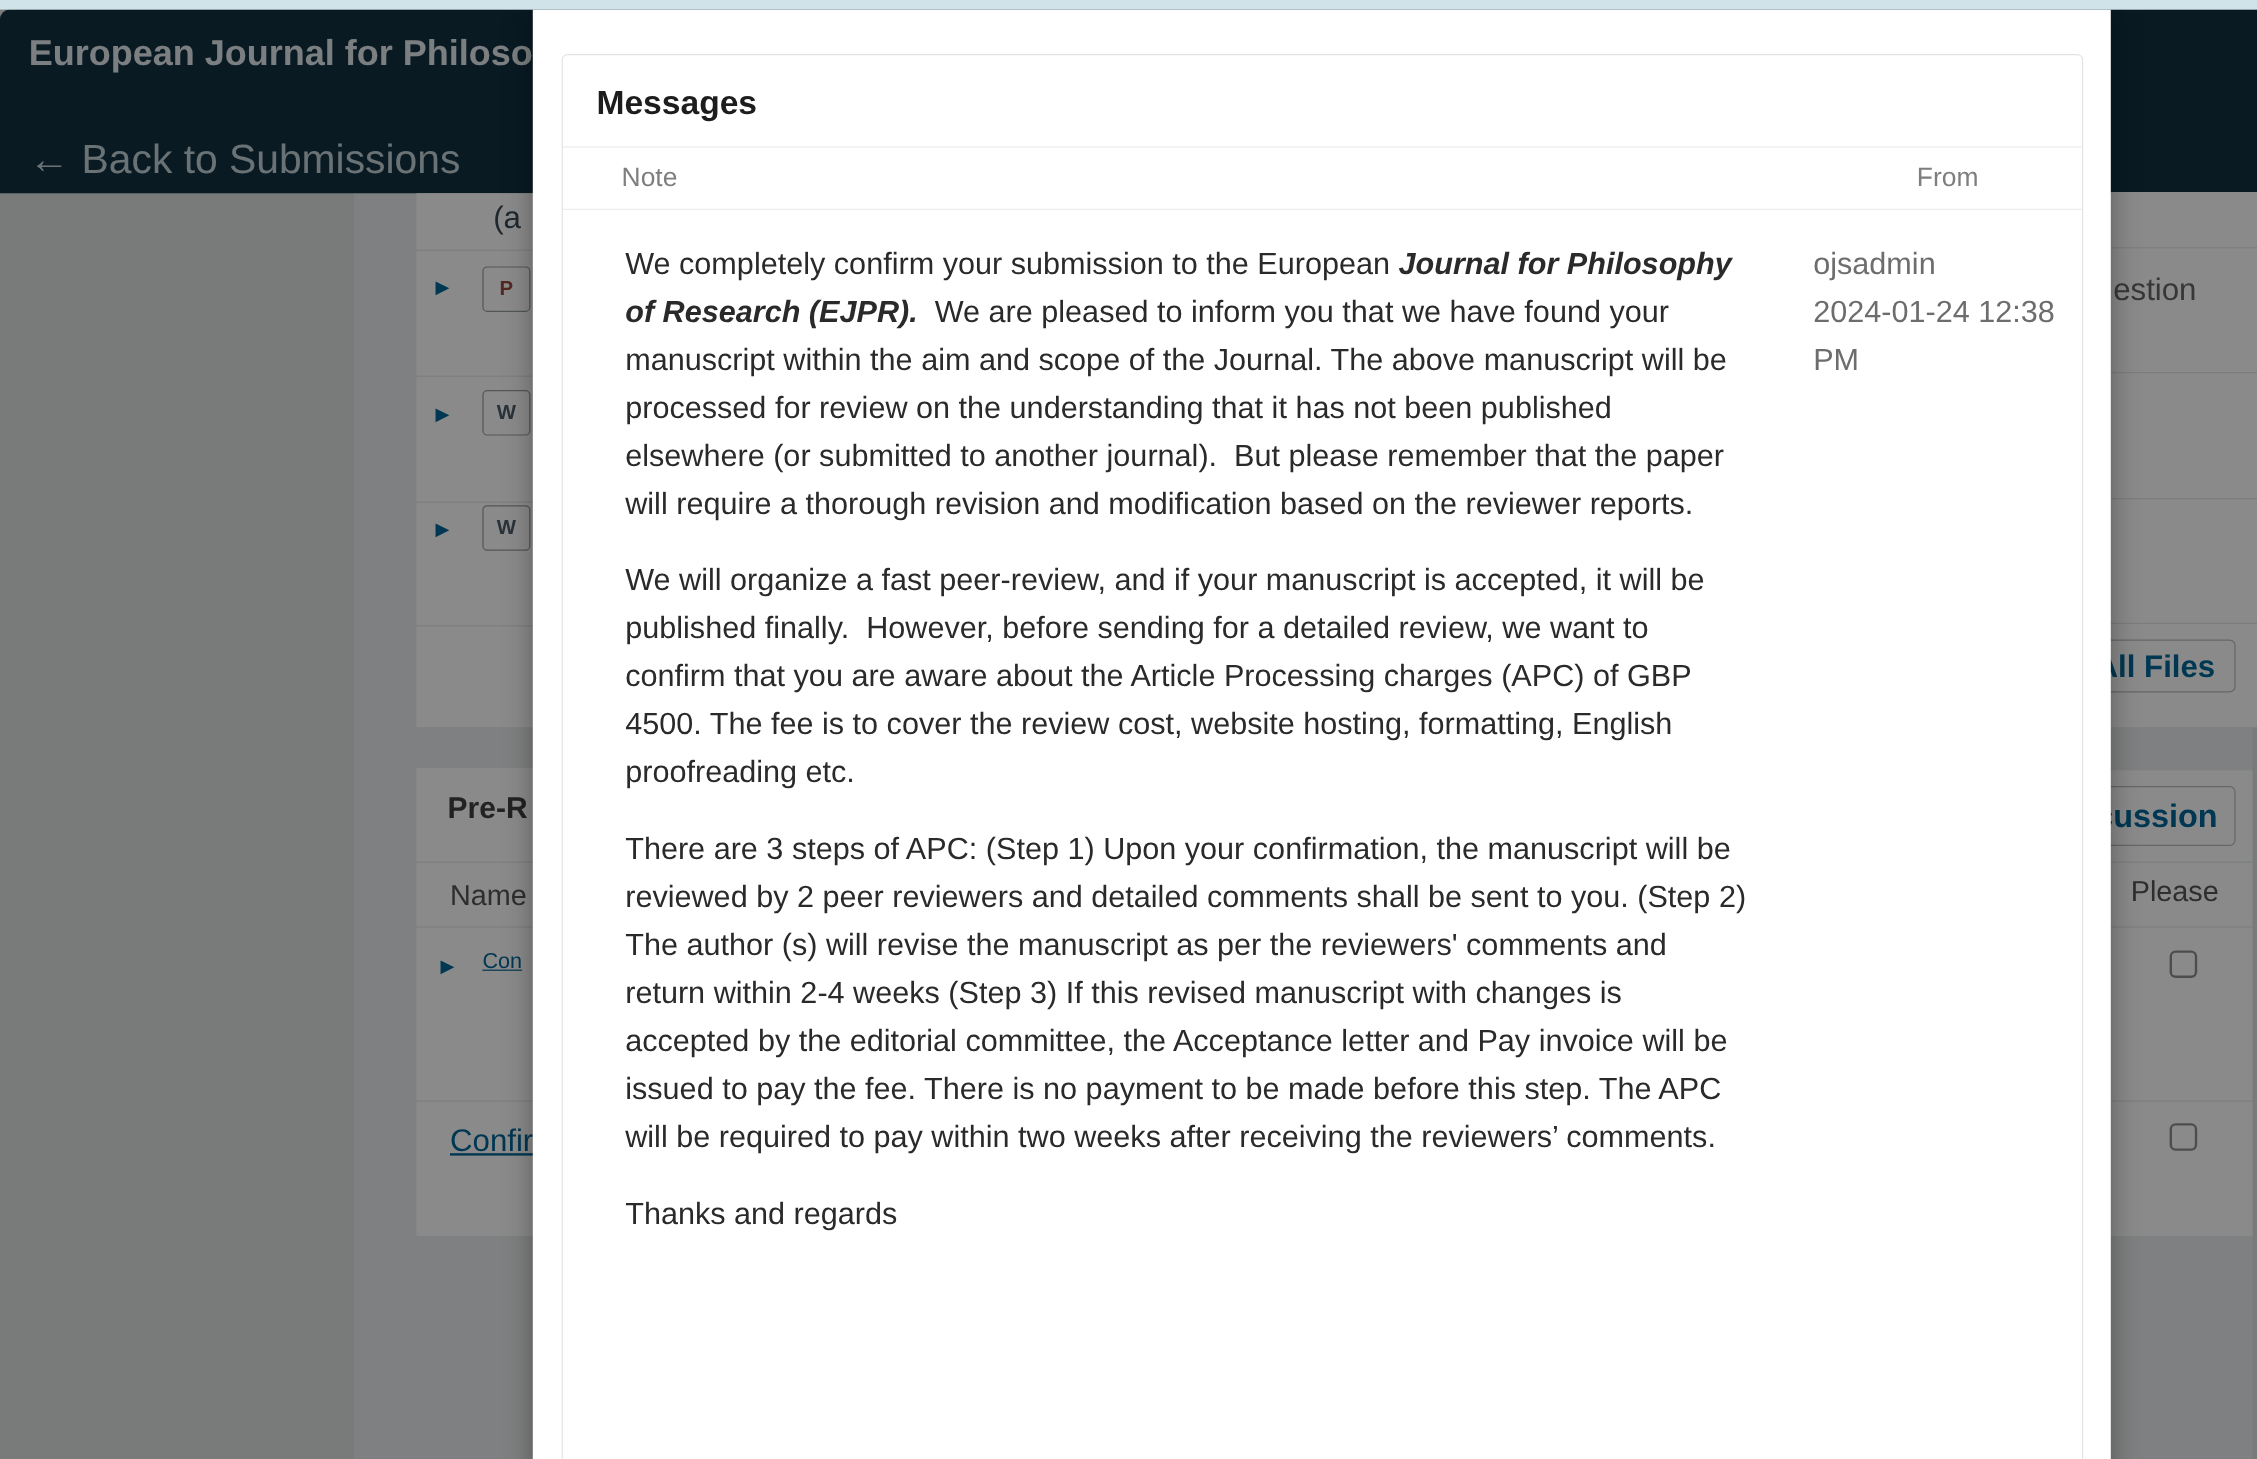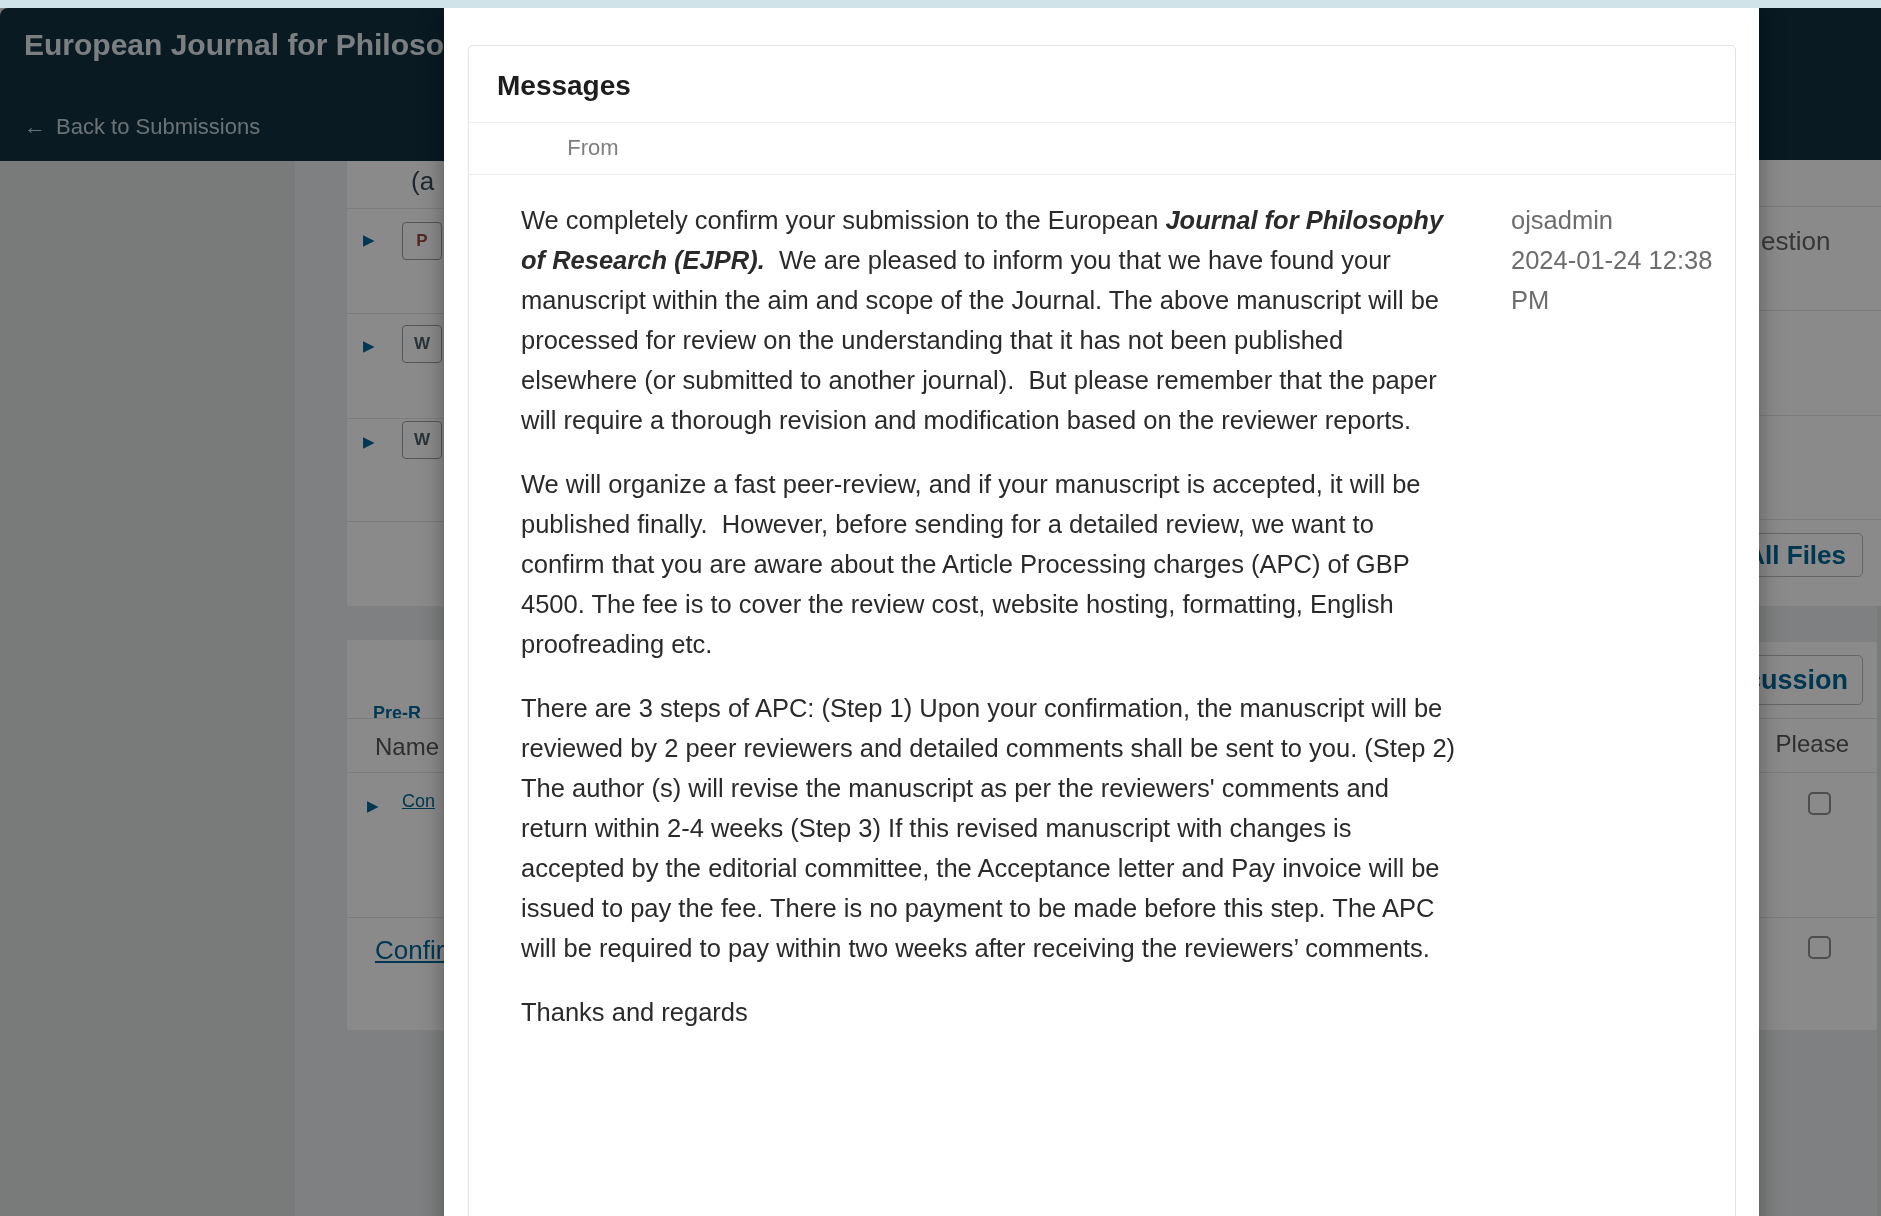--- a/index.html
+++ b/index.html
@@ -8,21 +8,21 @@
   .stage { position:relative; width:1881px; height:1216px; overflow:hidden; }
 
   
   .topstrip { position:absolute; left:0; top:0; width:1881px; height:8px; background:#cfe3e8; z-index:40; }
 
   
   .wrapper-bg { position:absolute; left:295px; top:161px; width:1582px; height:1055px; background:#e9edee; z-index:0; }
   .site-header { position:absolute; left:0; top:8px; width:1881px; height:153px; background:#123142;
                  border-top-left-radius:8px; z-index:2; overflow:hidden; }
   .journal-title { position:absolute; left:24px; top:20px; font-size:30px; font-weight:bold; color:#e4ebee; white-space:nowrap; }
-  .back-link { position:absolute; left:24px; top:106px; font-size:22px; color:#c3d2d8; cursor:pointer; white-space:nowrap; }
+  .back-link { position:absolute; left:24px; top:106px; font-size:34px; color:#c3d2d8; cursor:pointer; white-space:nowrap; }
   .back-link .arr { margin-right:10px; }
 
   .card { position:absolute; background:#ffffff; z-index:3; overflow:visible; }
   .files-card-left  { left:347px; top:161px; width:97px;  height:445px; }
   .files-card-right { left:1759px; top:160px; width:138px; height:446px; }
   .disc-card-left   { left:347px; top:640px; width:97px;  height:390px; }
   .disc-card-right  { left:1759px; top:642px; width:118px; height:388px; }
   .hline { position:absolute; left:0; right:0; height:1px; background:#e4e7e8; }
 
   .tri { position:absolute; font-size:15px; color:#006798; line-height:18px; cursor:pointer; }
@@ -103,21 +103,21 @@
     <div class="hline" style="top:150px"></div>
     <div class="hline" style="top:255px"></div>
     <div class="hline" style="top:359px"></div>
     <span style="position:absolute;left:2px;top:66px;font-size:26px;color:#666;">estion</span>
     <div class="grid-btn" style="left:-82px;top:373px;width:186px;height:44px;padding-right:16px;font-size:26px;">
       <span>All Files</span>
     </div>
   </div>
 
   <div class="card disc-card-left">
-    <div style="position:absolute;left:26px;top:20px;font-size:18px;font-weight:bold;color:#0369a1;margin-top:43px;">Pre-R</div>
+    <div style="position:absolute;left:26px;top:20px;font-size:25px;font-weight:bold;color:#404040;">Pre-R</div>
     <div class="hline" style="top:78px"></div>
     <div class="hline" style="top:132px"></div>
     <div class="hline" style="top:277px"></div>
     <div style="position:absolute;left:28px;top:93px;font-size:24px;color:#555;text-align:right;">Name</div>
     <span class="tri" style="left:20px;top:157px;">▶</span>
     <span class="frag-link" style="position:absolute;left:55px;top:151px;font-size:18px;">Con</span>
     <span class="frag-link" style="position:absolute;left:28px;top:295px;font-size:26px;">Confir</span>
   </div>
 
   <div class="card disc-card-right">
@@ -131,20 +131,21 @@
     <span class="checkbox" style="left:49px;top:150px;"></span>
     <span class="checkbox" style="left:49px;top:294px;"></span>
   </div>
 
   <div class="overlay"></div>
 
   <div class="modal">
     <div class="panel">
       <div class="panel-title">Messages</div>
       <div class="cols">
+        <div class="col-note">Note</div>
         <div class="col-from">From</div>
       </div>
       <div class="content">
         <div class="note-cell">
             <p><span>We completely confirm your submission to the European </span><span class="bold-italic">Journal for Philosophy of Research (EJPR).</span><span>  We are pleased to inform you that we have found your manuscript within the aim and scope of the Journal. The above manuscript will be processed for review on the understanding that it has not been published elsewhere (or submitted to another journal).  But please remember that the paper will require a thorough revision and modification based on the reviewer reports.</span></p>
             <p><span>We will organize a fast peer-review, and if your manuscript is accepted, it will be published finally.  However, before sending for a detailed review, we want to confirm that you are aware about the Article Processing charges (APC) of GBP 4500. The fee is to cover the review cost, website hosting, formatting, English proofreading etc.</span></p>
             <p><span>There are 3 steps of APC: (Step 1) Upon your confirmation, the manuscript will be reviewed by 2 peer reviewers and detailed comments shall be sent to you. (Step 2) The author (s) will revise the manuscript as per the reviewers' comments and return within 2-4 weeks (Step 3) If this revised manuscript with changes is accepted by the editorial committee, the Acceptance letter and Pay invoice will be issued to pay the fee. There is no payment to be made before this step. The APC will be required to pay within two weeks after receiving the reviewers’ comments.</span></p>
             <p><span>Thanks and regards</span></p>
           </div>
         <div class="from-cell">

